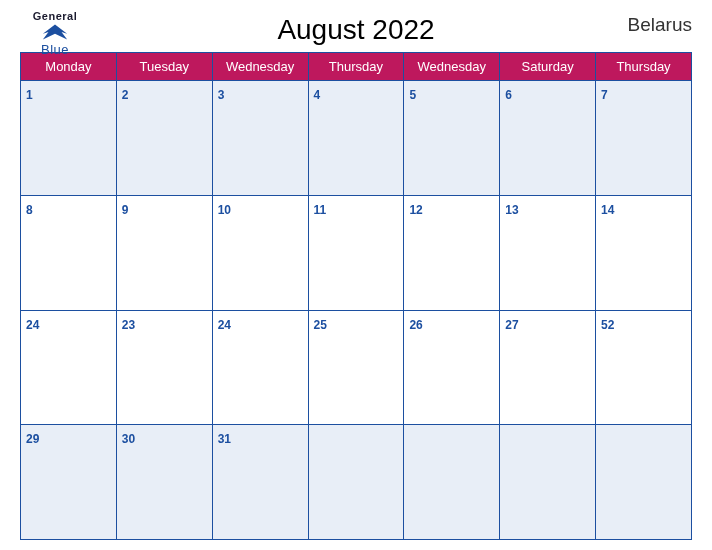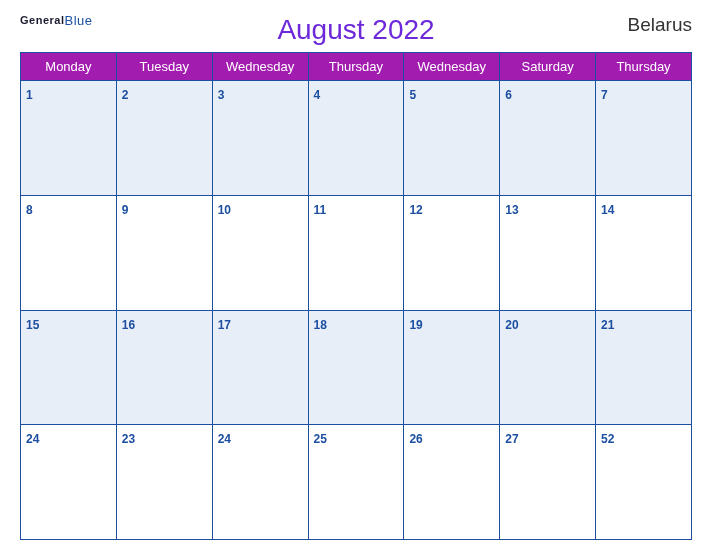--- a/index.html
+++ b/index.html
@@ -22,20 +22,21 @@
       position: relative;
       margin-bottom: 6px;
       padding-top: 4px;
     }
 
     .logo {
       position: absolute;
       left: 0;
       top: 0;
       display: flex;
+      flex-direction: column;
       align-items: center;
       width: 70px;
     }
 
     .logo-text-general {
       font-size: 11px;
       color: #1a1a2e;
       font-weight: bold;
       letter-spacing: 0.5px;
     }
@@ -55,34 +56,34 @@
     .country-label {
       position: absolute;
       right: 0;
       top: 4px;
       font-size: 19px;
       color: #333;
     }
 
     .calendar-title {
       font-size: 28px;
-      color: #6d28d9;
+      color: #000000;
       font-weight: normal;
       text-align: right;
     }
 
     .calendar {
       width: 100%;
       border-collapse: collapse;
       border: 1px solid #1c4fa0;
       flex: 1;
     }
 
     .calendar th {
-      background-color: #a21caf;
+      background-color: #be185d;
       color: #fff;
       text-align: center;
       padding: 6px 4px;
       font-size: 13px;
       font-weight: normal;
       border: 1px solid #1c4fa0;
     }
 
     .calendar td {
       border: 1px solid #1c4fa0;
@@ -146,32 +147,32 @@
       </tr>
       <tr>
         <td><span class="day-num">8</span></td>
         <td><span class="day-num">9</span></td>
         <td><span class="day-num">10</span></td>
         <td><span class="day-num">11</span></td>
         <td><span class="day-num">12</span></td>
         <td><span class="day-num">13</span></td>
         <td><span class="day-num">14</span></td>
       </tr>
-      <tr class="shaded-row">
-        <td><span class="day-num">15</span></td>
-        <td><span class="day-num">16</span></td>
-        <td><span class="day-num">17</span></td>
-        <td><span class="day-num">18</span></td>
-        <td><span class="day-num">19</span></td>
-        <td><span class="day-num">20</span></td>
-        <td><span class="day-num">21</span></td>
-      </tr>
       <tr>
         <td><span class="day-num">24</span></td>
         <td><span class="day-num">23</span></td>
         <td><span class="day-num">24</span></td>
         <td><span class="day-num">25</span></td>
         <td><span class="day-num">26</span></td>
         <td><span class="day-num">27</span></td>
         <td><span class="day-num">52</span></td>
       </tr>
+      <tr class="shaded-row">
+        <td><span class="day-num">29</span></td>
+        <td><span class="day-num">30</span></td>
+        <td><span class="day-num">31</span></td>
+        <td class="empty-cell"></td>
+        <td class="empty-cell"></td>
+        <td class="empty-cell"></td>
+        <td class="empty-cell"></td>
+      </tr>
     </tbody>
 </table>
 
 </body></html>

